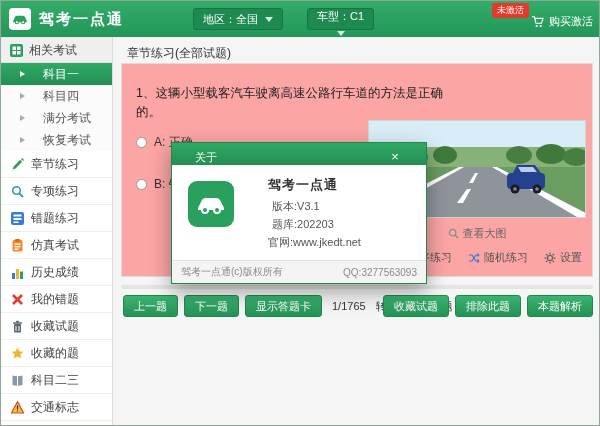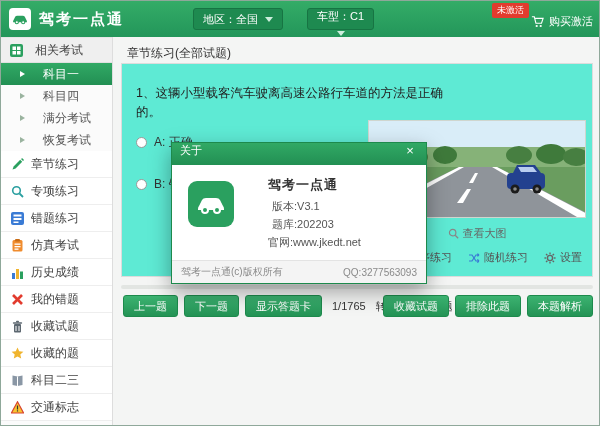--- a/index.html
+++ b/index.html
@@ -20,37 +20,37 @@
   .caret { width:0; height:0; border-left:4px solid transparent; border-right:4px solid transparent;
            border-top:5px solid #cdeedd; }
   .activation-badge { position:absolute; right:72px; top:2px; background:#e23b2e; color:#fff;
                       font-size:9px; padding:1px 5px; border-radius:2px; }
   .buy-activation { position:absolute; right:8px; top:13px; color:#fff; font-size:11px;
                     display:flex; align-items:center; gap:5px; cursor:pointer; }
 
   
   .sidebar { position:absolute; left:0; top:36px; width:112px; height:390px; background:#fbfbfb;
              border-right:1px solid #ddd; }
-  .side-section { height:26px; display:flex; align-items:center; gap:12px; padding-left:8px;
+  .side-section { height:26px; display:flex; align-items:center; gap:6px; padding-left:8px;
                   background:#efefef; border-bottom:1px solid #e0e0e0; border-top:1px solid #e6e6e6;
                   font-size:12px; color:#444; cursor:pointer; }
   .side-sub { height:22px; display:flex; align-items:center; gap:18px; padding-left:19px;
               font-size:12px; color:#555; cursor:pointer; }
   .side-sub.active { background:linear-gradient(#31a965,#228f53); color:#fff; }
   .tri { width:0; height:0; border-top:3px solid transparent; border-bottom:3px solid transparent;
          border-left:5px solid #9ab39f; }
   .side-sub.active .tri { border-left-color:#fff; }
   .side-item { height:27px; display:flex; align-items:center; gap:7px; padding-left:9px;
                font-size:12px; color:#444; border-bottom:1px solid #eee; background:#fff; cursor:pointer; }
   .icon-box { width:14px; height:14px; display:flex; align-items:center; justify-content:center; flex:0 0 14px; }
 
   
   .main { position:absolute; left:112px; top:36px; width:488px; height:390px; background:#f4f5f4; }
   .section-title { position:absolute; left:14px; top:8px; font-size:12px; color:#333; }
-  .card { position:absolute; left:8px; top:26px; width:472px; height:214px; background:#5eead4;
+  .card { position:absolute; left:8px; top:26px; width:472px; height:214px; background:#fca5a5;
           border:1px solid #dcdcdc;text-decoration:underline; }
   .question-text { position:absolute; left:14px; top:20px; width:330px; font-size:12.5px; color:#222; line-height:1.5; }
   .option { position:absolute; left:14px; display:flex; align-items:center; gap:7px; cursor:pointer; }
   .option-a { top:70px; }
   .option-b { top:112px; }
   .radio { width:11px; height:11px; border:1px solid #999; border-radius:50%; background:#fff; }
   .option-label { font-size:12px; color:#333; }
   .q-image { position:absolute; left:246px; top:56px; width:218px; height:98px; border:1px solid #cfd6cf; cursor:pointer; }
   .image-caption { position:absolute; left:246px; top:162px; width:218px; text-align:center; font-size:11px;
                    color:#666; display:flex; align-items:center; justify-content:center; gap:4px; cursor:pointer; }
@@ -65,21 +65,21 @@
          background:linear-gradient(#3cb371,#249355); border:1px solid #1d8a4c; border-radius:3px;
          color:#fff; font-size:11px; cursor:pointer; white-space:nowrap; }
   .progress-text { font-size:11px; color:#333; margin:0 4px; }
   .goto-label, .goto-suffix { font-size:11px; color:#333; }
   .goto-input { width:32px; height:18px; border:1px solid #b5b5b5; border-radius:2px; font-size:11px; padding:0 3px; }
 
   
   .dialog { position:absolute; left:170px; top:141px; width:256px; height:142px; background:#fff;
             border:1px solid #1d8a4c; box-shadow:0 8px 20px rgba(0,0,0,.35); z-index:10; }
   .dialog-titlebar { height:22px; background:linear-gradient(#31a965,#228f53); color:#fff; font-size:11px;
-                     display:flex; align-items:flex-start; padding:0 8px; }
+                     display:flex; align-items:flex-end; padding:0 23px; }
   .dialog-close { margin-left:auto; color:#fff; font-size:13px; width:16px; text-align:center; cursor:pointer; line-height:16px; }
   .dialog-body { position:relative; height:96px; }
   .dlg-icon { position:absolute; left:16px; top:16px; width:46px; height:46px; background:#2aa05f;
               border-radius:9px; display:flex; align-items:center; justify-content:center; }
   .dlg-name { position:absolute; left:96px; top:11px; font-size:13px; font-weight:bold; color:#333; letter-spacing:1px; }
   .dlg-version { position:absolute; left:100px; top:34px; font-size:11px; color:#555; }
   .dlg-bank    { position:absolute; left:100px; top:52px; font-size:11px; color:#555; }
   .dlg-site    { position:absolute; left:96px;  top:70px; font-size:11px; color:#555; }
   .dialog-footer { position:absolute; left:0; bottom:0; width:100%; height:23px; background:#f4f4f4;
                    border-top:1px solid #e3e3e3; display:flex; align-items:center; justify-content:space-between;

